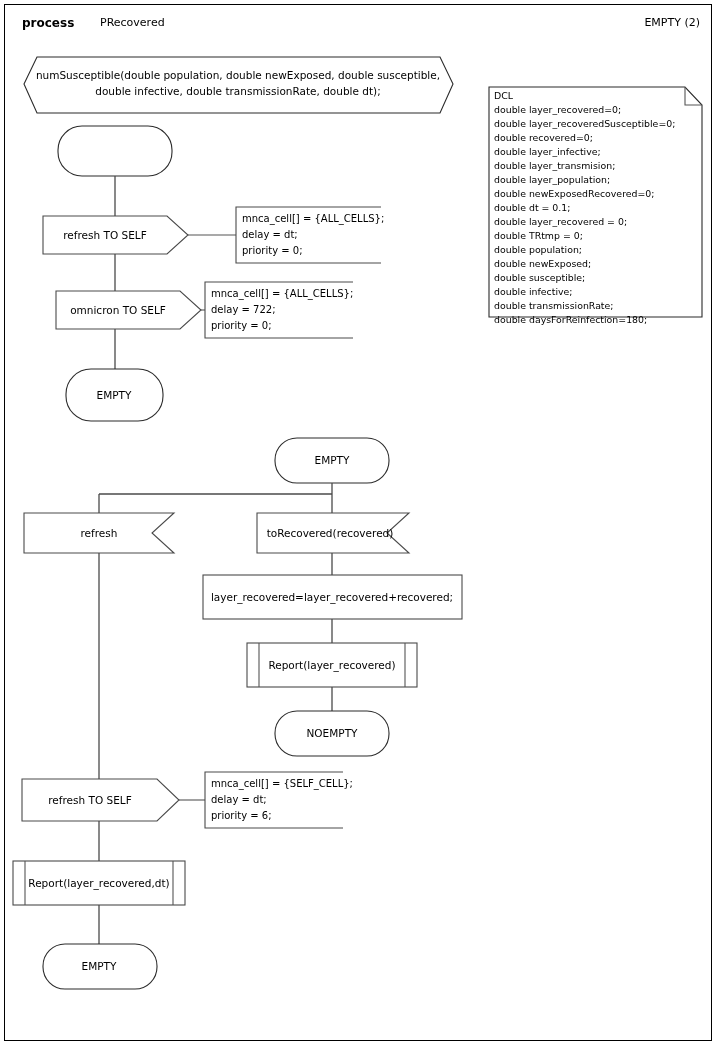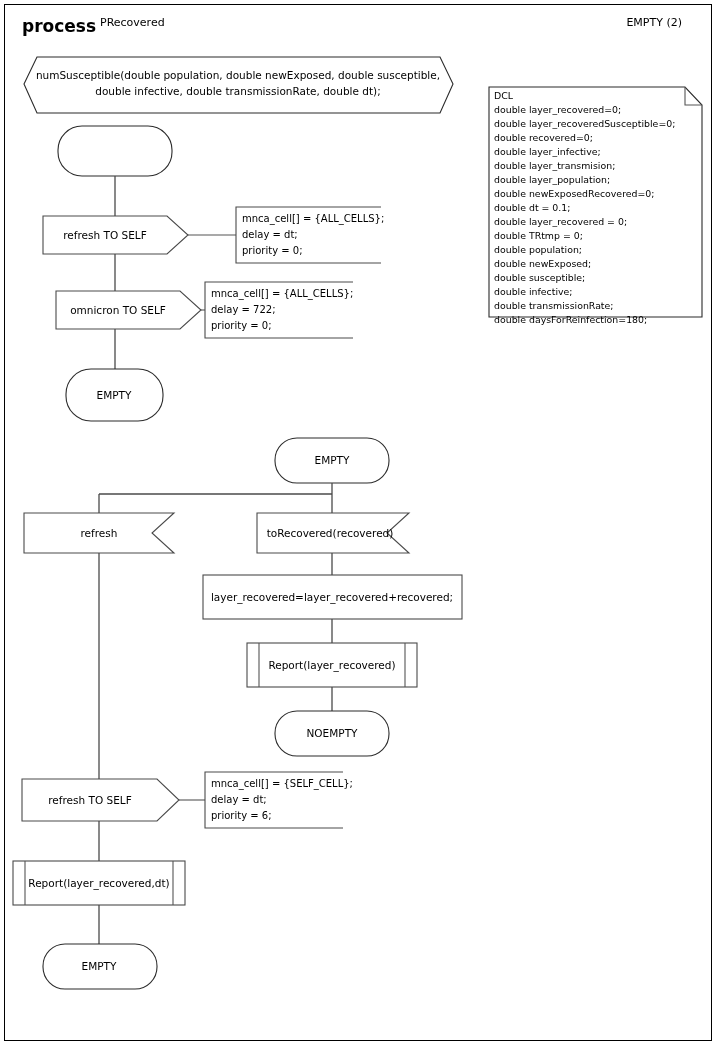--- a/index.html
+++ b/index.html
@@ -24,35 +24,35 @@
     top: 4px;
     width: 708px;
     height: 1037px;
     border: 1px solid #000000;
     box-sizing: border-box;
   }
   .hdr-kw {
     position: absolute;
     left: 22px;
     top: 16px;
-    font-size: 17px;
+    font-size: 12px;
     font-weight: bold;
     color: #000;
     letter-spacing: 0px;
   }
   .hdr-name {
     position: absolute;
     left: 100px;
     top: 16px;
     font-size: 11px;
     color: #000;
   }
   .hdr-right {
     position: absolute;
-    right: 36px;
+    right: 18px;
     top: 16px;
     font-size: 11px;
     color: #000;
   }
 
   svg.layer {
     position: absolute;
     left: 0;
     top: 0;
     width: 718px;

